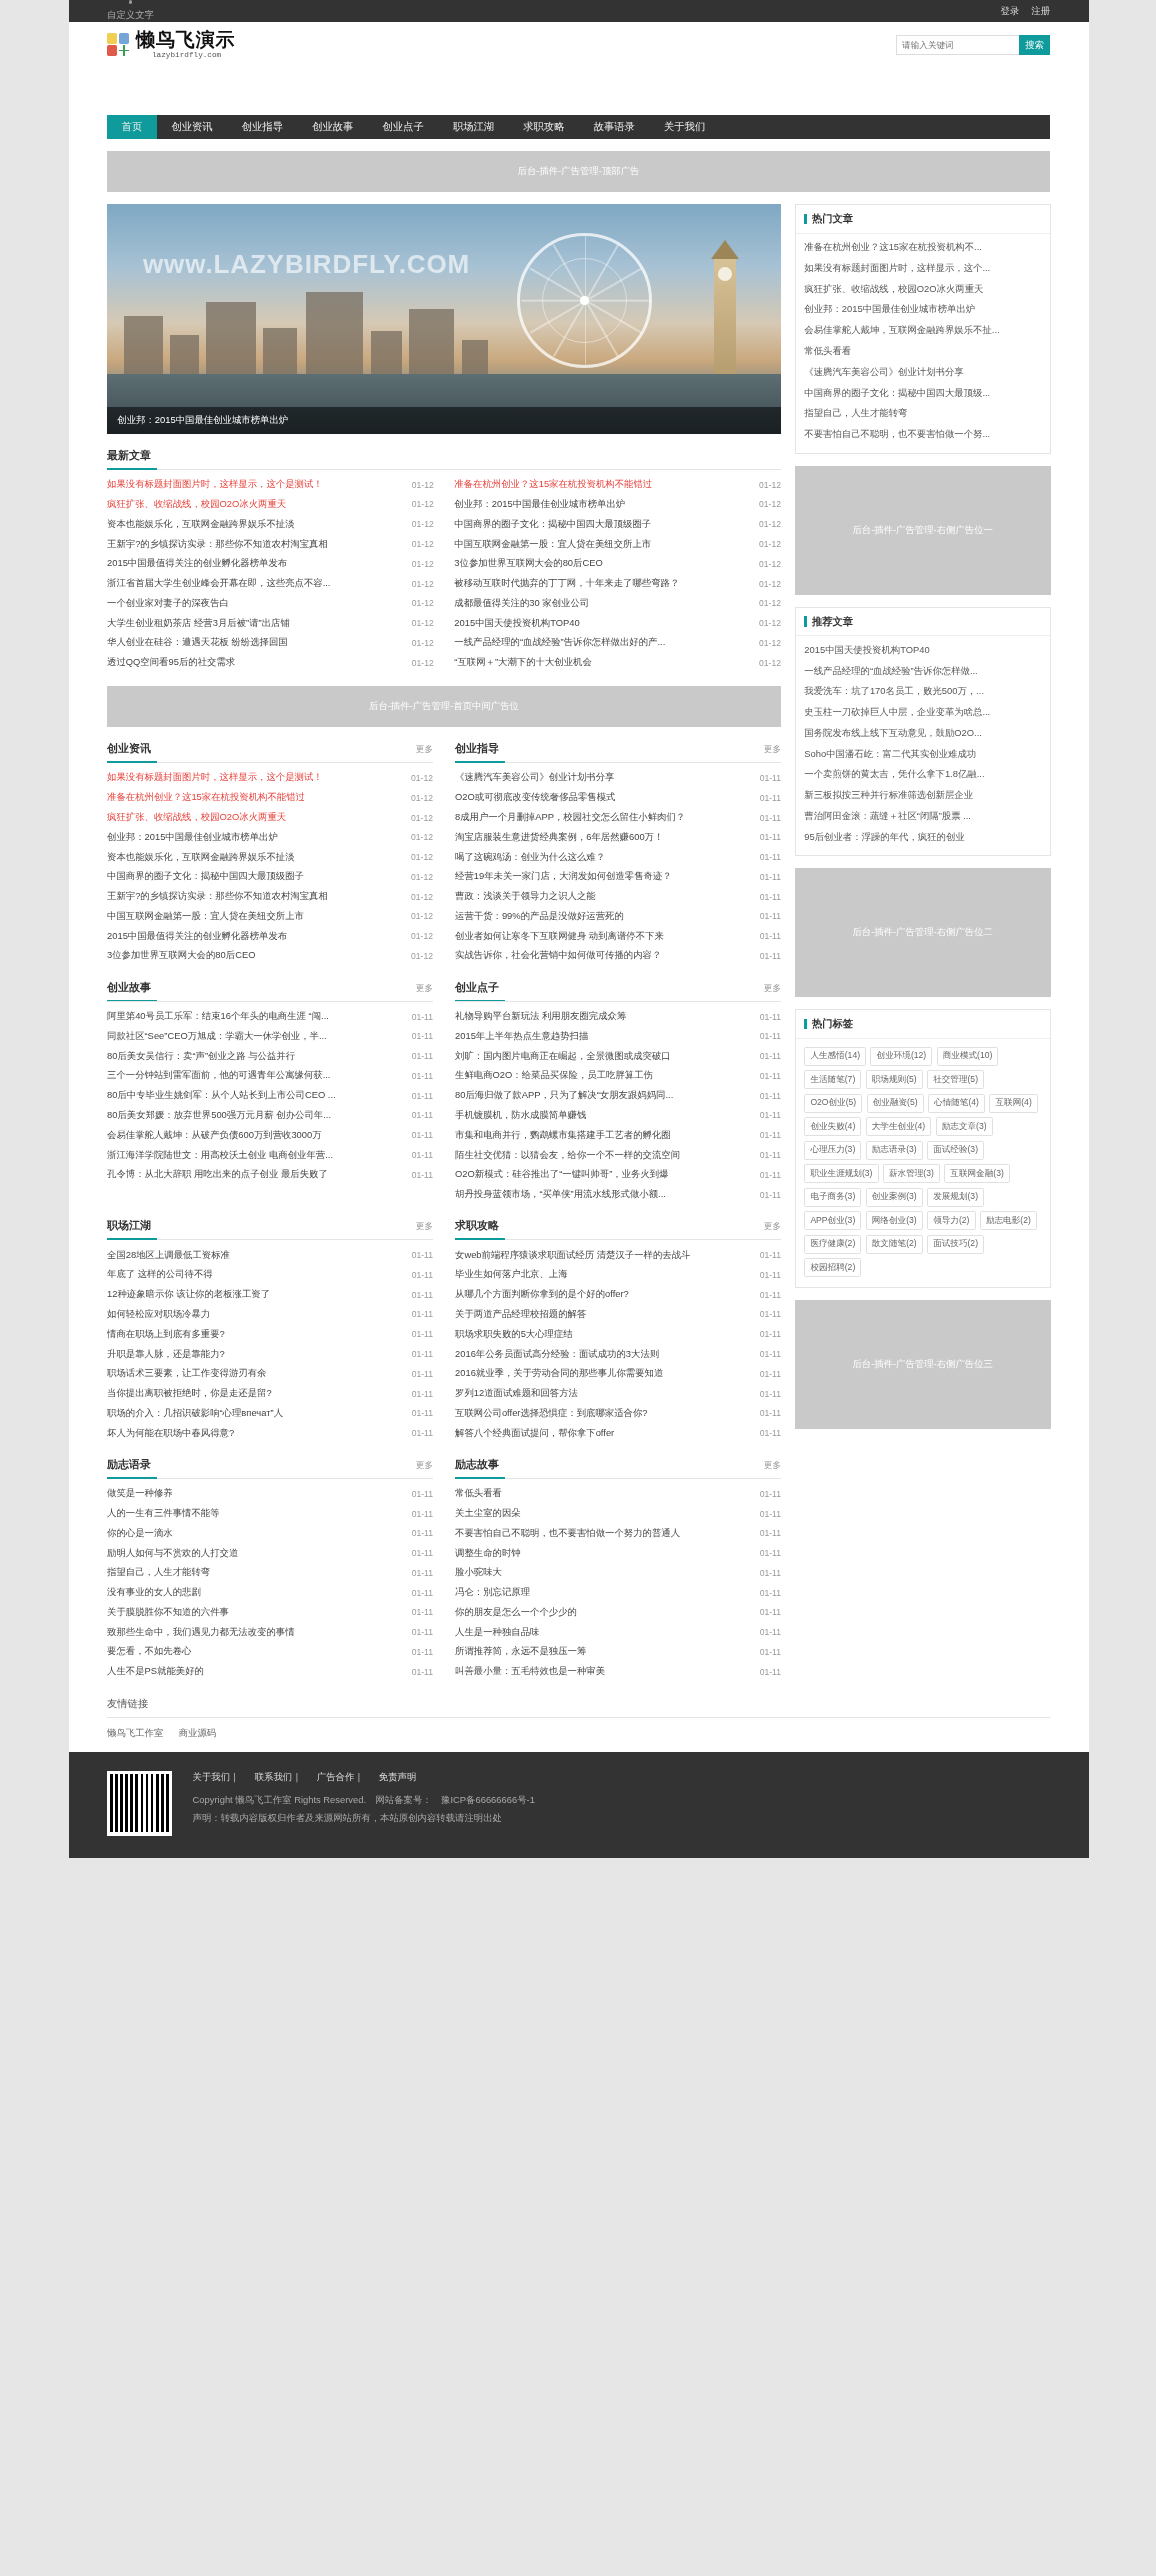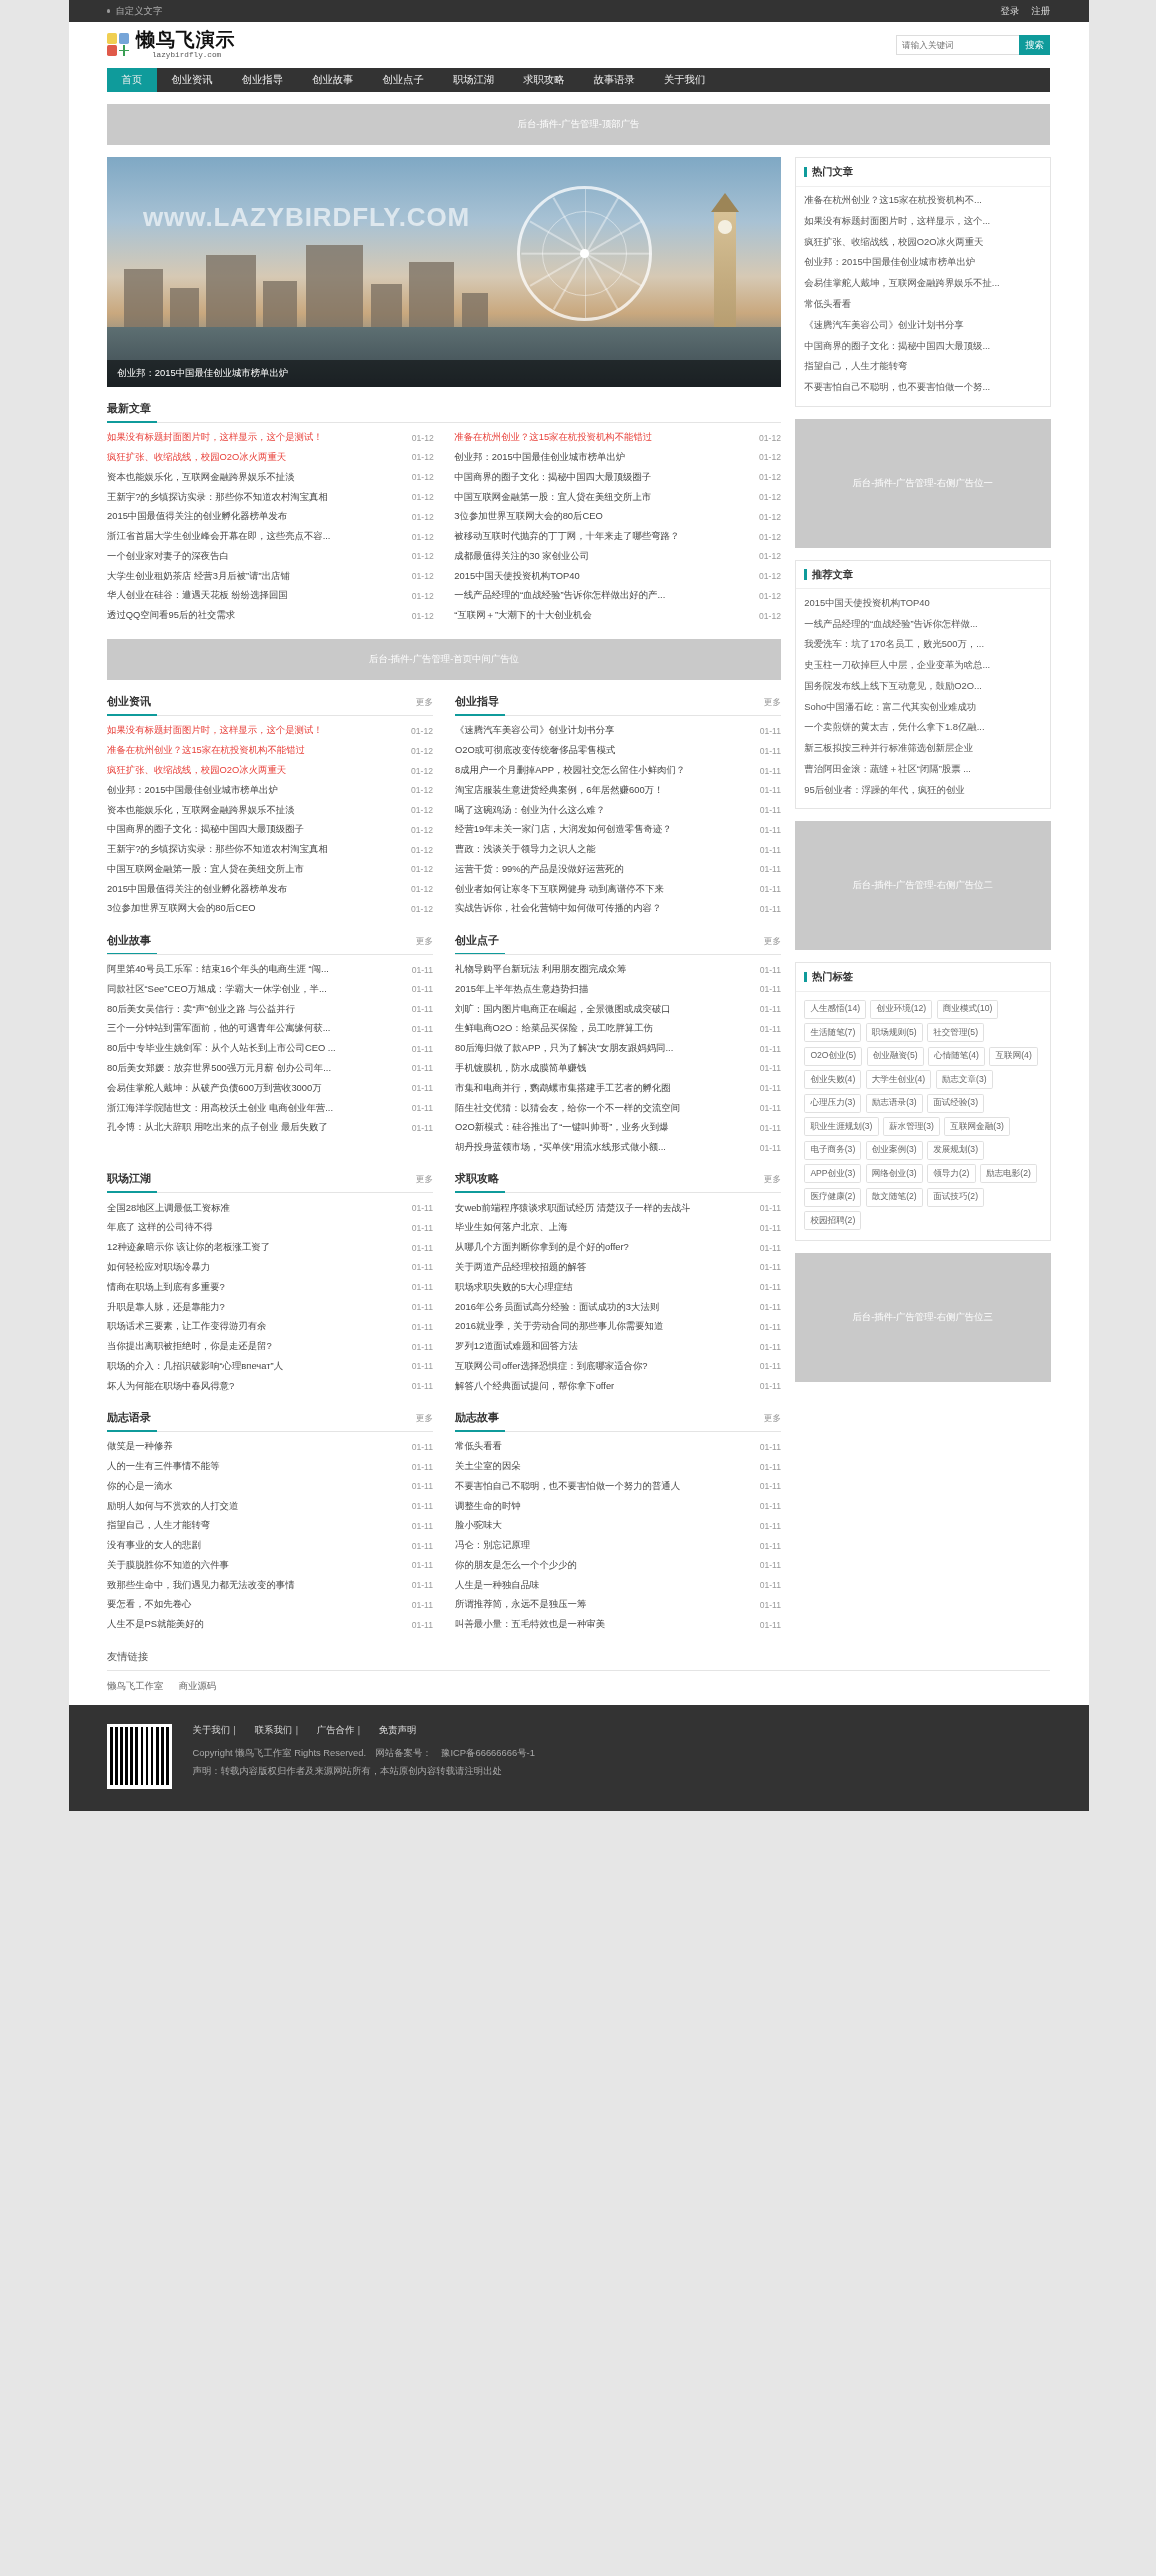--- a/index.html
+++ b/index.html
@@ -6,21 +6,21 @@
   * { margin:0; padding:0; box-sizing:border-box; }
   html,body { background:#e6e6e6; font-family:"Liberation Sans","DejaVu Sans",sans-serif; }
   body { width:1157px; }
   a { text-decoration:none; color:inherit; }
 
   .page { width:1020px; margin:0 auto; background:#fff; }
 
   
   .topbar { background:#333; height:22px; width:1020px; margin:0 auto; color:#bbb; font-size:9.4px; }
   .topbar-inner { width:943px; margin:0 auto; height:22px; display:flex; align-items:center; justify-content:space-between; }
-  .topbar-left { display:flex; align-items:center; gap:5.1px; color:#aaa; }
+  .topbar-left { display:flex; align-items:center; gap:5.1px; color:#aaa;flex-direction:column; }
   .dot-icon { width:3.4px; height:3.4px; background:#999; border-radius:50%; display:inline-block; }
   .topbar-right { display:flex; gap:12px; color:#ddd; }
   .topbar-right span { cursor:pointer; }
 
   
   .header { width:943px; margin:0 auto; height:46px; display:flex; align-items:center; justify-content:space-between; }
   .logo-wrap { display:flex; align-items:center; gap:6px; }
   .logo-squares { position:relative; width:23px; height:23px; }
   .logo-squares i { position:absolute; width:10.3px; height:10.3px; border-radius:1.7px; display:block; }
   .sq1 { left:0; top:0; background:#f0cf52; }
@@ -32,21 +32,21 @@
   .plus:after { top:4.3px; left:0; height:1.4px; width:10.3px; }
   .logo-text { line-height:1; }
   .logo-title { font-size:19px; font-weight:bold; color:#111; letter-spacing:0.9px; }
   .logo-sub { font-size:7.7px; color:#555; font-family:"Liberation Mono","DejaVu Sans Mono",monospace; margin-top:2.6px; margin-left:16px; }
   .search-box { display:flex; height:20.6px; }
   .search-box input { width:123px; height:20.6px; border:0.9px solid #ddd; border-right:none; padding:0 5.1px; font-size:8.6px; color:#888; outline:none; font-family:"Liberation Sans",sans-serif; }
   .search-btn { width:31px; height:20.6px; background:#0f9b9b; color:#fff; border:none; font-size:9.4px; cursor:pointer; font-family:"Liberation Sans",sans-serif; }
 
   
   .navwrap { background:#333; width:943px; margin:0 auto; }
-  .nav { display:flex; height:24px; }
+  .nav { display:flex; height:24px;margin-top:47px; }
   .nav a { color:#f0f0f0; font-size:10.3px; padding:0 14.6px; line-height:24px; display:block; }
   .nav a.active { background:#0f9b9b; }
 
   
   .ad { background:#c9c9c9; color:#fff; display:flex; align-items:center; justify-content:center; font-size:9.4px; }
   .ad-top { width:943px; height:41px; margin:12px auto 0; }
   .ad-mid { width:943px; height:41px; margin:0 auto; }
 
   
   .main { width:943px; margin:0 auto; display:flex; gap:13.7px; padding-top:12px; }

